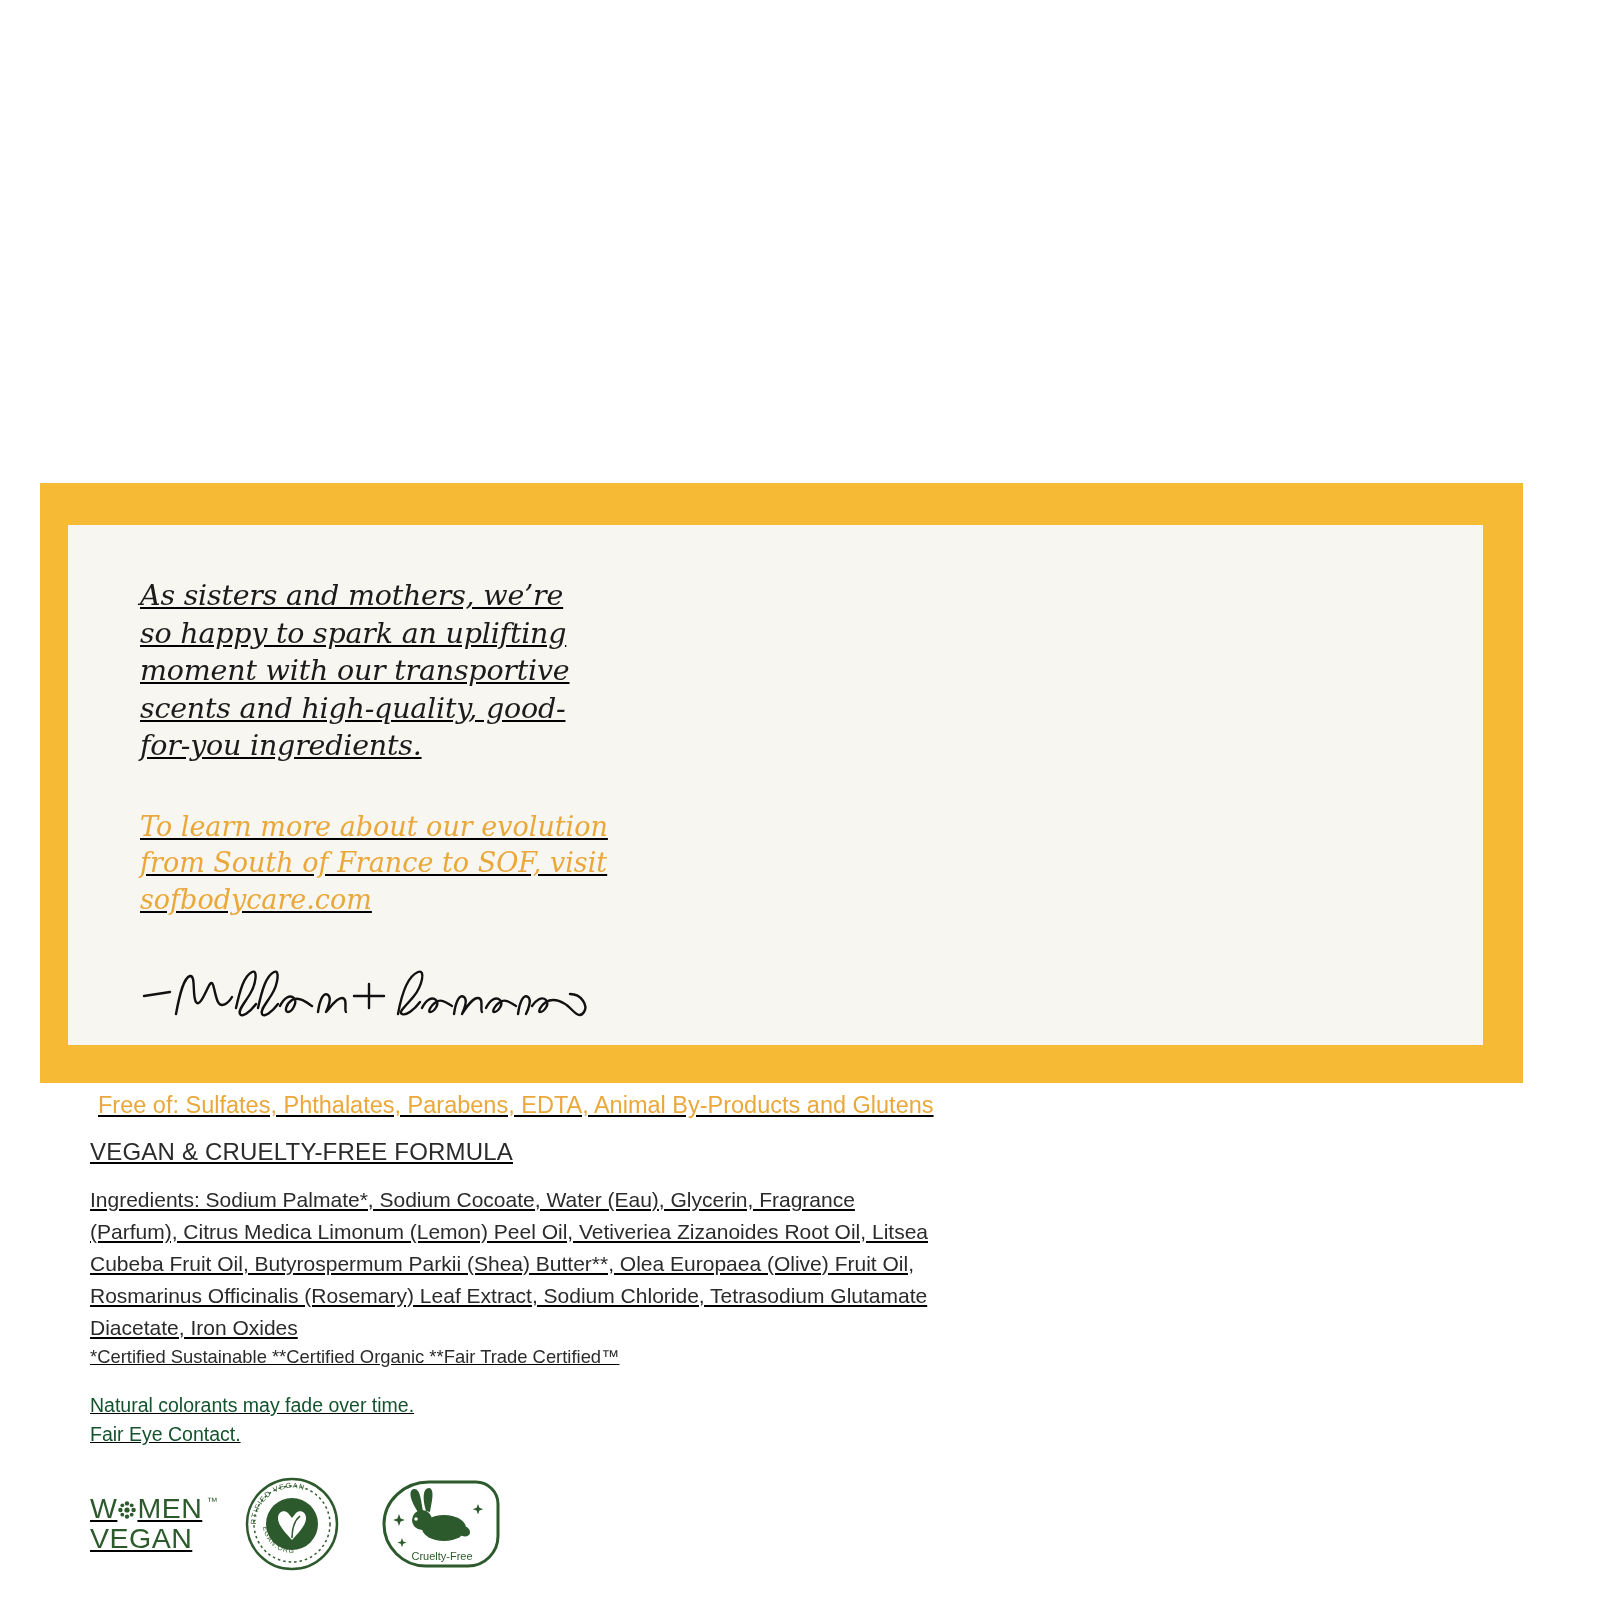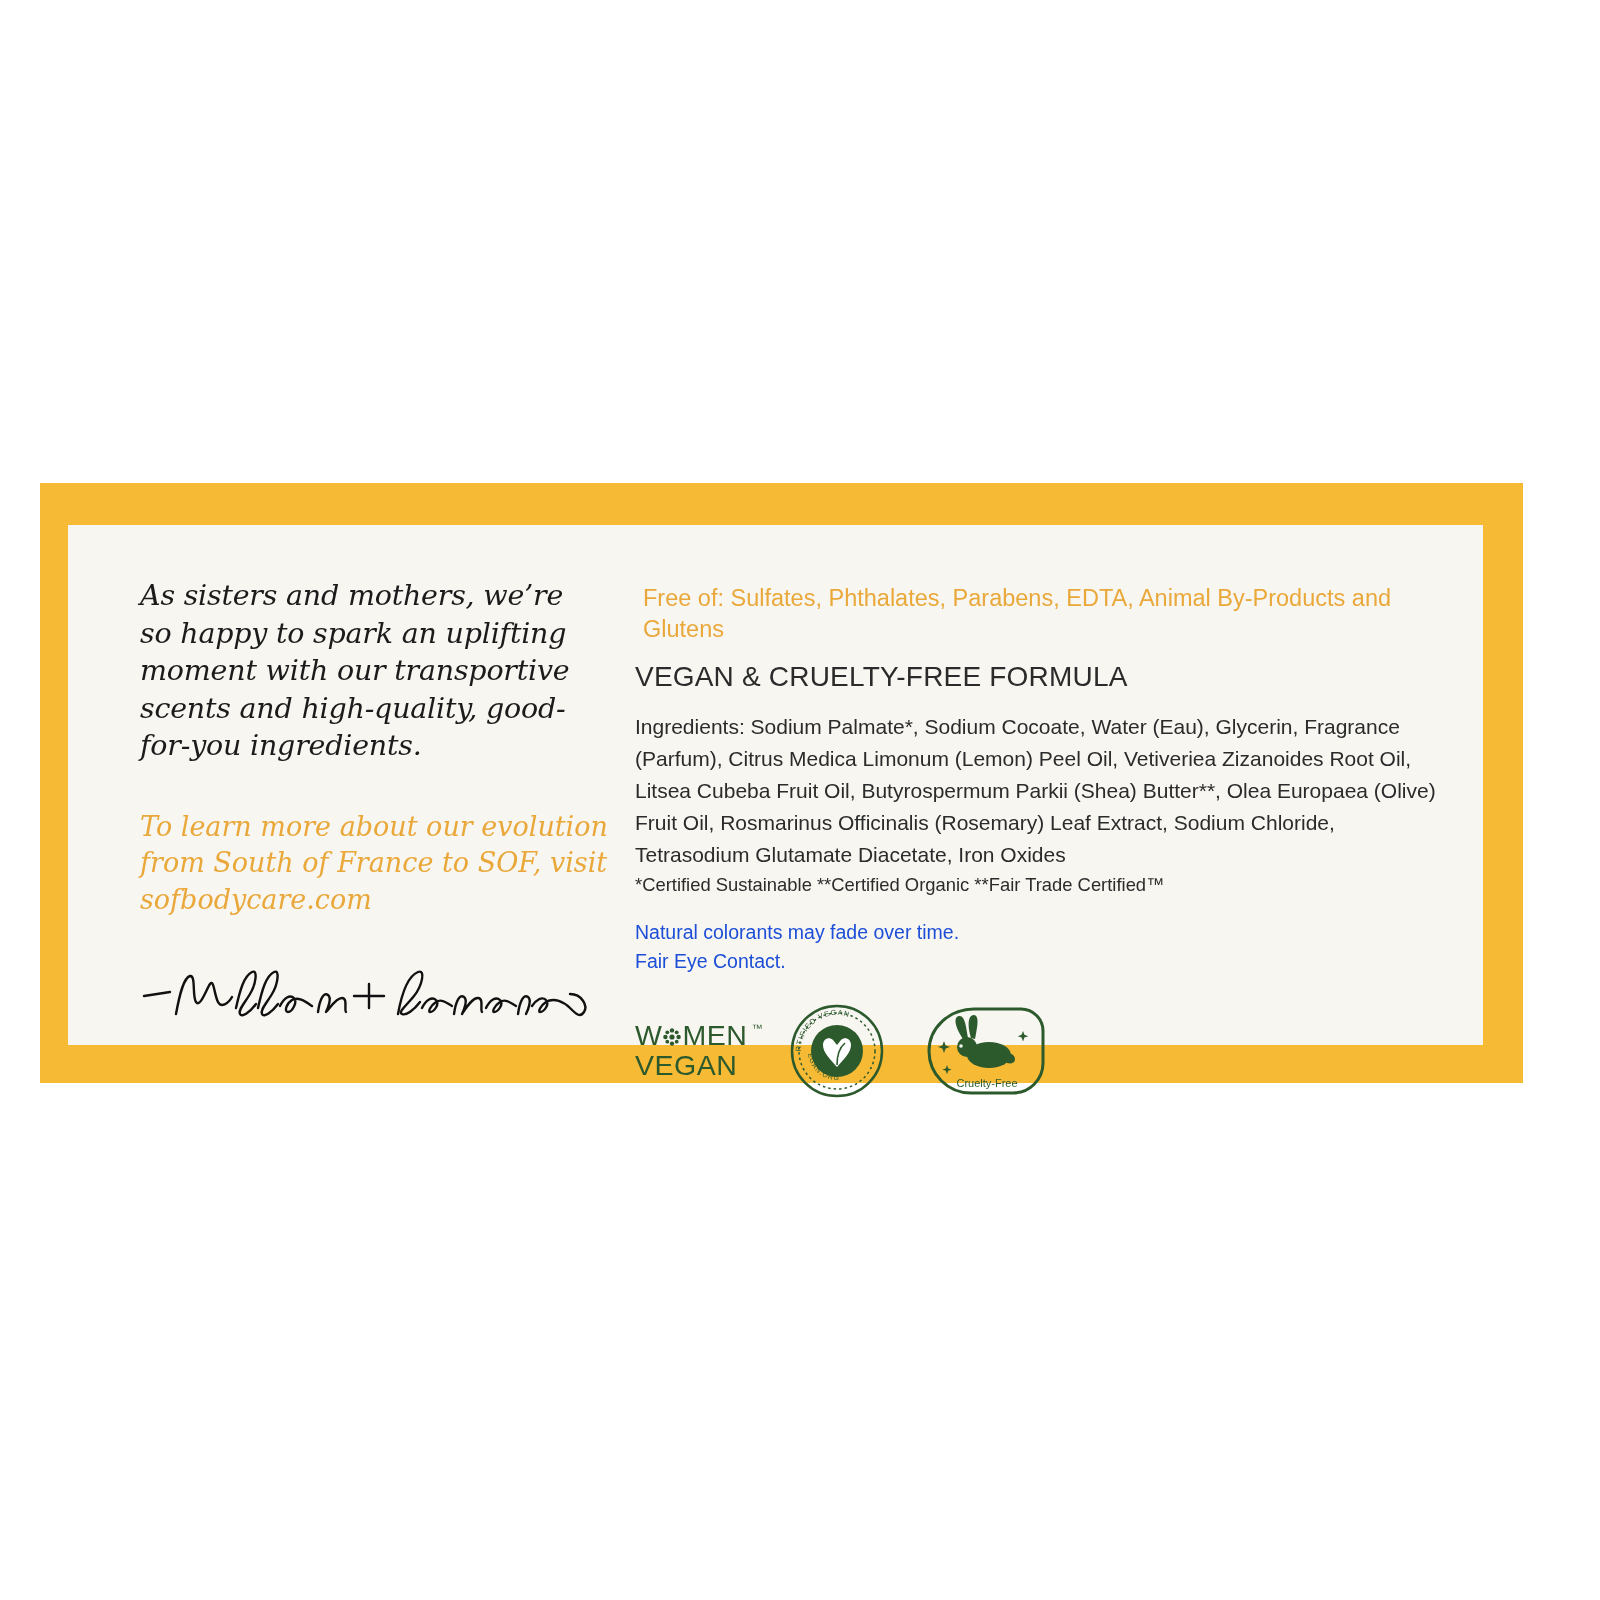--- a/index.html
+++ b/index.html
@@ -24,21 +24,22 @@
     box-sizing: border-box;
     padding: 42px 40px 38px 28px;
   }
   .panel {
     position: relative;
     width: 100%;
     height: 100%;
     background: #f7f6f1;
     box-sizing: border-box;
     display: flex;
-    flex-direction: row;
+    flex-direction: column;
+    text-decoration: underline;
   }
 
   
   .left-col {
     width: 545px;
     padding: 52px 0 0 72px;
     box-sizing: border-box;
   }
   .letter-text {
     font-family: "DejaVu Serif", serif;
@@ -75,40 +76,40 @@
   }
   .free-of {
     color: #eaa83a;
     font-size: 23.5px;
     line-height: 1.3;
     margin: 8px;
     font-family: "Liberation Sans", sans-serif;
   }
   .vegan-formula {
     color: #2b2b2b;
-    font-size: 28px;
+    font-size: 24px;
     letter-spacing: 0.2px;
     margin: 17px 0 0 0;
     font-family: "Liberation Sans", sans-serif;
   }
   .ingredients {
     color: #2b2b2b;
     font-size: 21px;
     line-height: 1.52;
     margin: 18px 0 0 0;
     max-width: 855px;
   }
   .certs-line {
     color: #2b2b2b;
     font-size: 18.4px;
     line-height: 1.5;
     margin: 0;
   }
   .notes {
-    color: #1d4ed8;
+    color: #14532d;
     font-size: 19.5px;
     line-height: 1.5;
     margin: 20px 0 0 0;
   }
 
   .badges {
     display: flex;
     flex-direction: row;
     align-items: center;
     gap: 26px;

